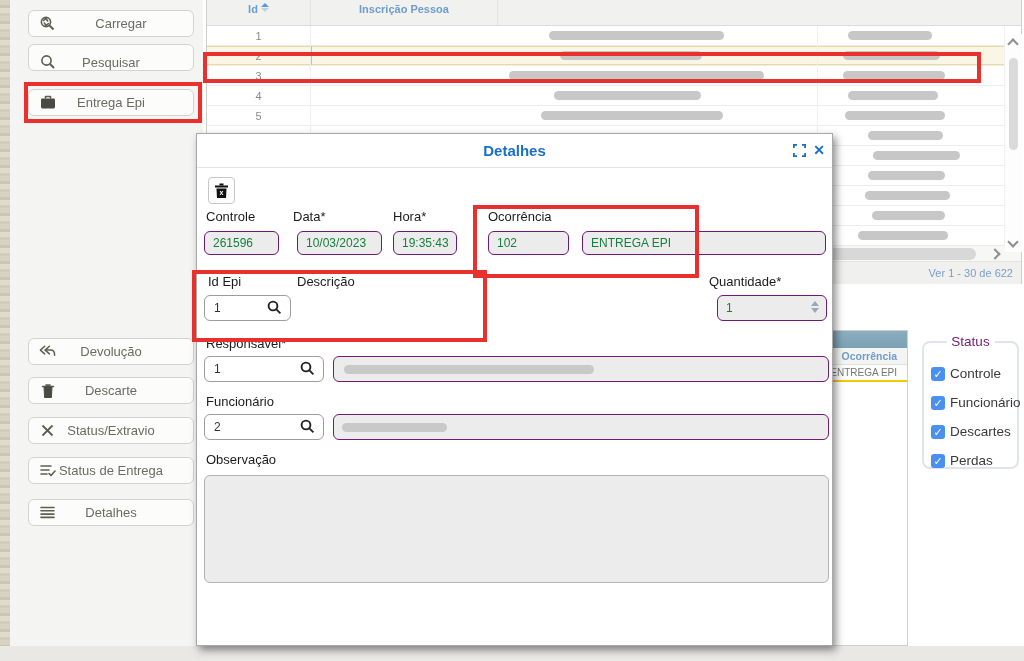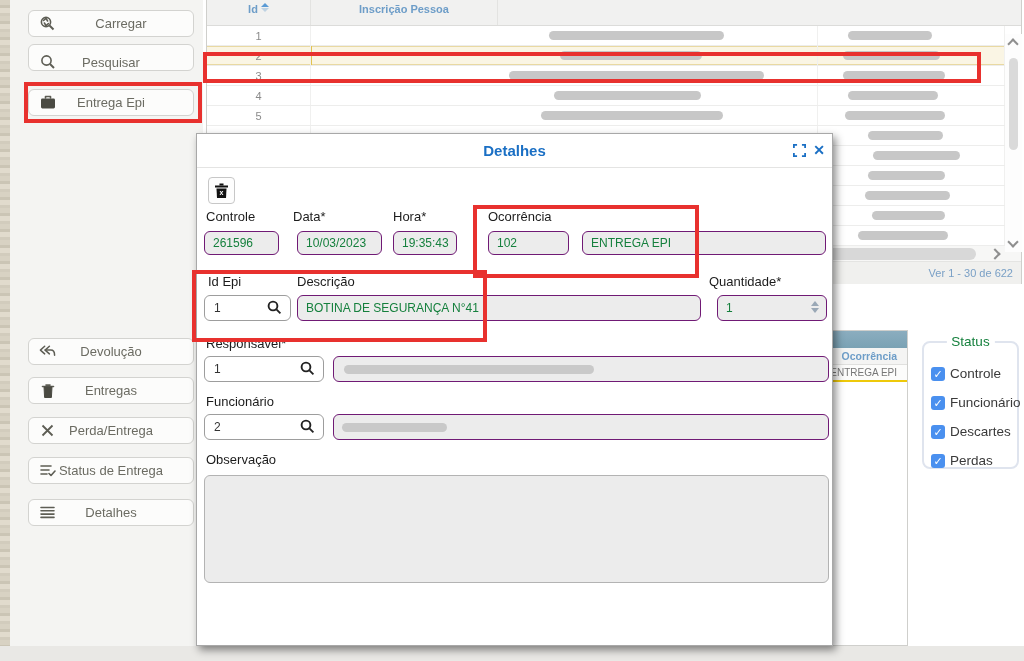--- a/index.html
+++ b/index.html
@@ -53,21 +53,21 @@
   .tbl2 .tbl-title { height:17px; line-height:17px; }
   .tbl2-head { height:17px; background:#f4f4f3; border-bottom:1px solid #e0e0de; font-size:10.5px; font-weight:bold;
     color:#6d9dc8; text-align:right; line-height:17px; padding-right:10px; }
   .tbl2-row { height:17px; background:#fcfcfb; border-bottom:2px solid #eec90a; font-size:10px; color:#777;
     text-align:right; line-height:16px; padding-right:10px; }
 
   
   .status { position:absolute; left:922px; top:341px; width:97px; height:128px; border:2px solid #dfe4ee;
     border-radius:8px; background:#fff; z-index:1; }
   .status .legend { position:absolute; top:-9px; left:50%; transform:translateX(-50%); background:#fff;
-    padding:0 5px; color:#15803d; font-size:13.5px; white-space:nowrap; }
+    padding:0 5px; color:#701a75; font-size:13.5px; white-space:nowrap; }
   .status-opts { position:absolute; top:16px; left:7px; right:2px; }
   .opt { display:flex; align-items:center; height:29px; cursor:pointer; }
   .cbx { width:14px; height:14px; background:#4a90ef; border-radius:3px; color:#fff; font-size:11px;
     line-height:14px; text-align:center; flex:0 0 14px; }
   .opt span.olbl { font-size:13.5px; color:#3a3a3a; margin-left:5px; white-space:nowrap; }
 
   
   .modal { position:absolute; left:196px; top:133px; width:637px; height:513px; background:#fff;
     border:1px solid #a8a8a8; box-shadow:3px 4px 8px rgba(0,0,0,.45); z-index:10; }
   .m-head { height:34px; border-bottom:1px solid #e4e4e3; position:relative; }
@@ -152,30 +152,30 @@
     <span class="side-lbl">Devolução</span>
   </div>
 
   <div class="side-btn" style="top: 377px;">
     <span class="icon">
             <svg width="14" height="16" viewBox="0 0 14 16">
               <path d="M5 2 H9 M1.5 3.5 H12.5" fill="none" stroke="#5d5d54" stroke-width="1.6" stroke-linecap="round" stroke-linejoin="round"></path>
               <path d="M3 3.5 L3.6 14.5 H10.4 L11 3.5" fill="#4a4a42" stroke="#4a4a42"></path>
             </svg>
           </span>
-    <span class="side-lbl">Entregas</span>
+    <span class="side-lbl">Descarte</span>
   </div>
 
   <div class="side-btn" style="top: 417px;">
     <span class="icon">
             <svg width="13" height="13" viewBox="0 0 13 13">
               <path d="M1.5 1.5 L11.5 11.5 M11.5 1.5 L1.5 11.5" stroke="#5d5d54" stroke-width="1.8"></path>
             </svg>
           </span>
-    <span class="side-lbl">Perda/Entrega</span>
+    <span class="side-lbl">Status/Extravio</span>
   </div>
 
   <div class="side-btn" style="top: 457px;">
     <span class="icon">
             <svg width="16" height="13" viewBox="0 0 16 13">
               <path d="M1 2 H11 M1 6 H9 M1 10 H7" fill="none" stroke="#5d5d54" stroke-width="1.6" stroke-linecap="round" stroke-linejoin="round"></path>
               <path d="M9 9.5 L11 11.5 L15 7" fill="none" stroke="#5d5d54" stroke-width="1.6" stroke-linecap="round" stroke-linejoin="round"></path>
             </svg>
           </span>
     <span class="side-lbl">Status de Entrega</span>
@@ -378,21 +378,20 @@
     <div class="lbl" style="left:512px;top:140px">Quantidade*</div>
     <div class="ipt-w" style="left:7px;top:161px;width:87px">
       <span>1</span>
       <span class="mag">
           <svg width="15" height="15" viewBox="0 0 15 15">
             <circle cx="6" cy="6" r="4.4" fill="none" stroke="#222" stroke-width="1.9"></circle>
             <line x1="9.4" y1="9.4" x2="13.4" y2="13.4" stroke="#222" stroke-width="1.9"></line>
           </svg>
         </span>
     </div>
-    <div class="ipt" style="left:100px;top:161px;width:404px;height:26px;line-height:24px">BOTINA DE SEGURANÇA N°41</div>
     <div class="ipt" style="left:520px;top:161px;width:110px;height:26px;line-height:24px">
       <span>1</span>
       <span class="spin">
           <i class="up"></i>
           <i class="dn"></i>
         </span>
     </div>
 
     <div class="lbl" style="left:9px;top:202px">Responsável*</div>
     <div class="ipt-w" style="left:7px;top:222px;width:120px">

